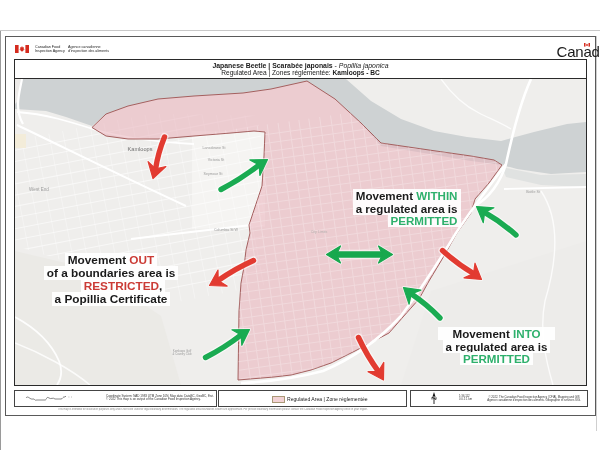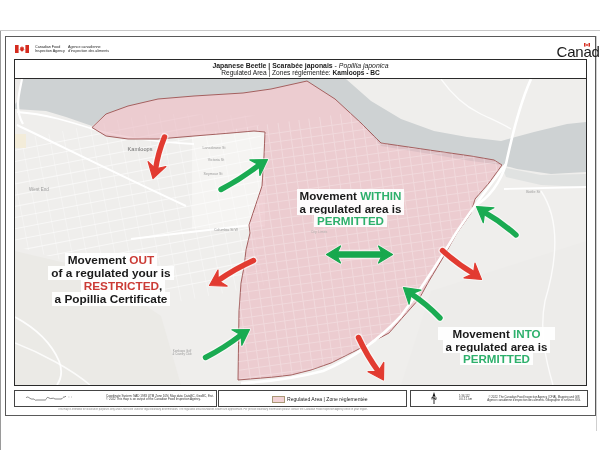--- a/index.html
+++ b/index.html
@@ -289,26 +289,26 @@
           <path d="M357.5,336.5 Q365.9,354.7 377.7,370.8" fill="none" stroke="#e23b31" stroke-width="5.4" stroke-linecap="round"></path>
           <path d="M382.5,379.0 L367.0,370.7 L377.4,370.4 L382.8,361.4 Z" fill="#e23b31" stroke="#e23b31" stroke-width="1.2" stroke-linejoin="round"></path>
         </g>
   </g>
 </svg>
 
 </div>
 
 <div class="abs" style="left:1px;top:253.8px;width:220px;text-align:center;font-weight:bold;font-size:11.8px;line-height:13.2px;color:#1a1a1a;">
 <div><span style="background:rgba(255,255,255,0.92);padding:0 3px;">Movement <span style="color:#cb3b35;margin-top:20px;">OUT</span></span></div>
-<div><span style="background:rgba(255,255,255,0.92);padding:0 3px;">of a regulated your is</span></div>
+<div><span style="background:rgba(255,255,255,0.92);padding:0 3px;">of a boundaries area is</span></div>
 <div><span style="background:rgba(255,255,255,0.92);padding:0 3px;margin-left:24px;"><span style="color:#cb3b35;">RESTRICTED</span>,</span></div>
 <div><span style="background:rgba(255,255,255,0.92);padding:0 3px;">a Popillia Certificate</span></div>
 </div>
 
-<div class="abs" style="left:240.5px;top:190.3px;width:220px;text-align:center;font-weight:bold;font-size:11.6px;line-height:12.5px;color:#1a1a1a;">
+<div class="abs" style="left:240.5px;top:190.3px;width:220px;text-align:right;font-weight:bold;font-size:11.6px;line-height:12.5px;color:#1a1a1a;">
 <div><span style="background:rgba(255,255,255,0.92);padding:0 3px;">Movement <span style="color:#2eb06c;">WITHIN</span></span></div>
 <div><span style="background:rgba(255,255,255,0.92);padding:0 3px;">a regulated area is</span></div>
 <div><span style="background:rgba(255,255,255,0.92);padding:0 3px;color:#2eb06c;">PERMITTED</span></div>
 </div>
 
 <div class="abs" style="left:386.5px;top:328.3px;width:220px;text-align:center;font-weight:bold;font-size:11.6px;line-height:12.5px;color:#1a1a1a;">
 <div><span style="background:rgba(255,255,255,0.92);padding:0 14px;">Movement <span style="color:#2eb06c;">INTO</span></span></div>
 <div><span style="background:rgba(255,255,255,0.92);padding:0 3px;">a regulated area is</span></div>
 <div><span style="background:rgba(255,255,255,0.92);padding:0 3px;color:#2eb06c;">PERMITTED</span></div>
 </div>

